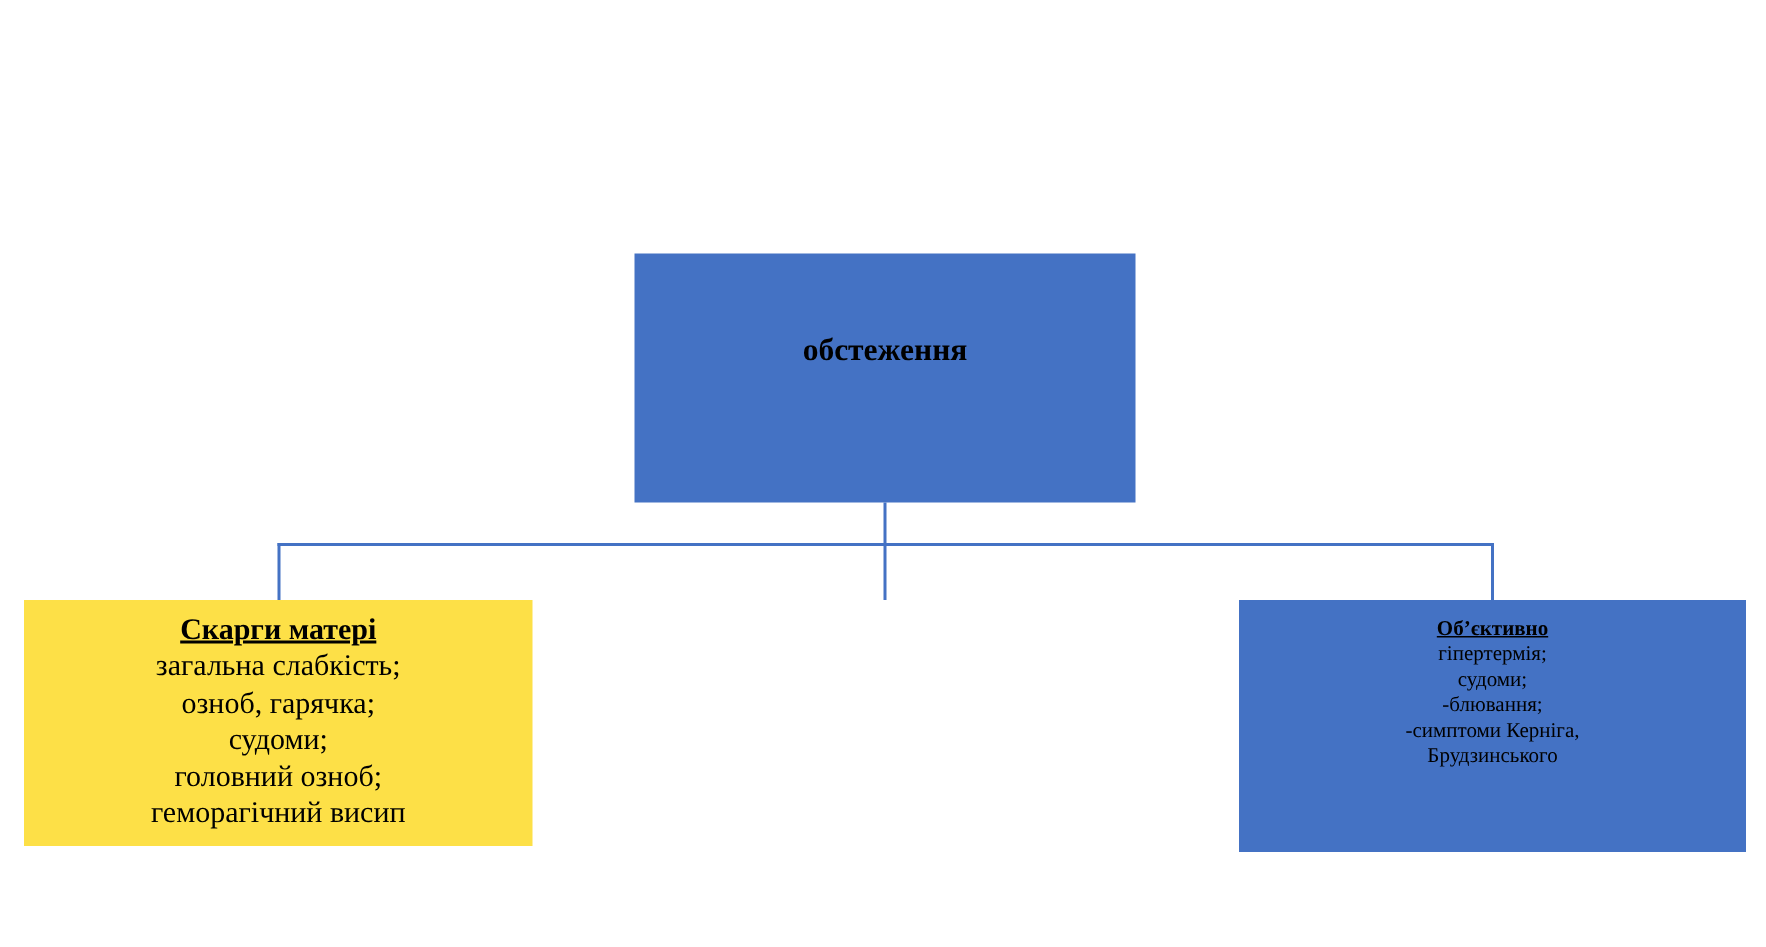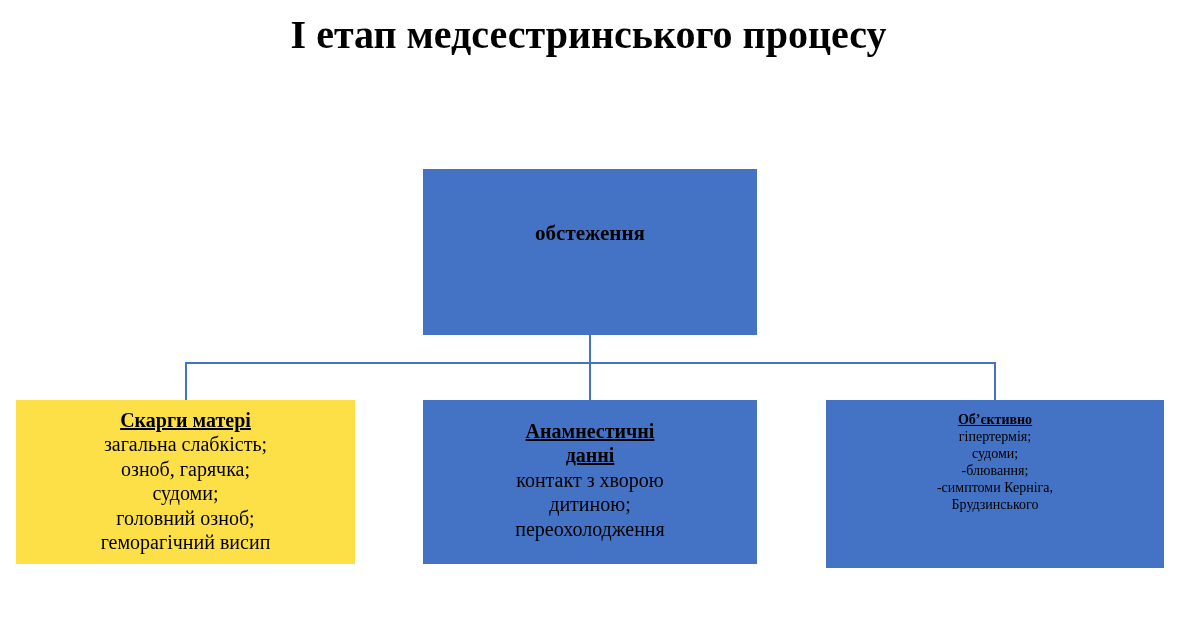--- a/index.html
+++ b/index.html
@@ -126,21 +126,20 @@
   #conn-bar       { left: 185px; top: 362px; width: 811px; }
   #conn-drop-left { left: 185px; top: 362px; height: 38px; }
   #conn-drop-mid  { left: 589px; top: 362px; height: 38px; }
   #conn-drop-right{ left: 994px; top: 362px; height: 38px; }
 </style>
 </head>
 <body style="background: rgb(255, 255, 255);">
 
 <div id="slide" style="background: rgb(255, 255, 255);">
 
-  <div id="slide-title" style="color: rgb(0, 0, 0);">І етап медсестринського процесу</div>
 
   <div class="conn conn-v" id="conn-stem" style="background: rgb(68, 114, 196);"></div>
   <div class="conn conn-h" id="conn-bar" style="background: rgb(68, 114, 196);"></div>
   <div class="conn conn-v" id="conn-drop-left" style="background: rgb(68, 114, 196);"></div>
   <div class="conn conn-v" id="conn-drop-mid" style="background: rgb(68, 114, 196);"></div>
   <div class="conn conn-v" id="conn-drop-right" style="background: rgb(68, 114, 196);"></div>
 
   <div class="node" id="node-root" style="background: rgb(68, 114, 196); color: rgb(0, 0, 0);">
     <div class="node-inner">
       <span class="node-line">обстеження</span>
@@ -151,29 +150,20 @@
     <div class="node-inner">
       <span class="node-heading">Скарги матері</span>
       <span class="node-line">загальна слабкість;</span>
       <span class="node-line">озноб, гарячка;</span>
       <span class="node-line">судоми;</span>
       <span class="node-line">головний озноб;</span>
       <span class="node-line">геморагічний висип</span>
     </div>
   </div>
 
-  <div class="node" id="node-anamnesis" style="background: rgb(68, 114, 196); color: rgb(0, 0, 0);">
-    <div class="node-inner">
-      <span class="node-heading">Анамнестичні</span>
-      <span class="node-heading">данні</span>
-      <span class="node-line">контакт з хворою</span>
-      <span class="node-line">дитиною;</span>
-      <span class="node-line">переохолодження</span>
-    </div>
-  </div>
 
   <div class="node" id="node-objective" style="background: rgb(68, 114, 196); color: rgb(0, 0, 0);">
     <div class="node-inner">
       <span class="node-heading">Об’єктивно</span>
       <span class="node-line">гіпертермія;</span>
       <span class="node-line">судоми;</span>
       <span class="node-line">-блювання;</span>
       <span class="node-line">-симптоми Керніга,</span>
       <span class="node-line">Брудзинського</span>
     </div>

